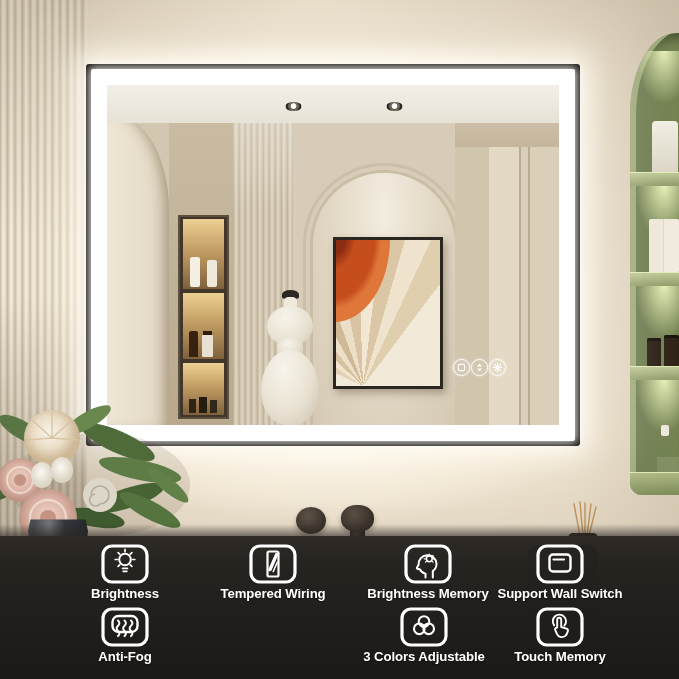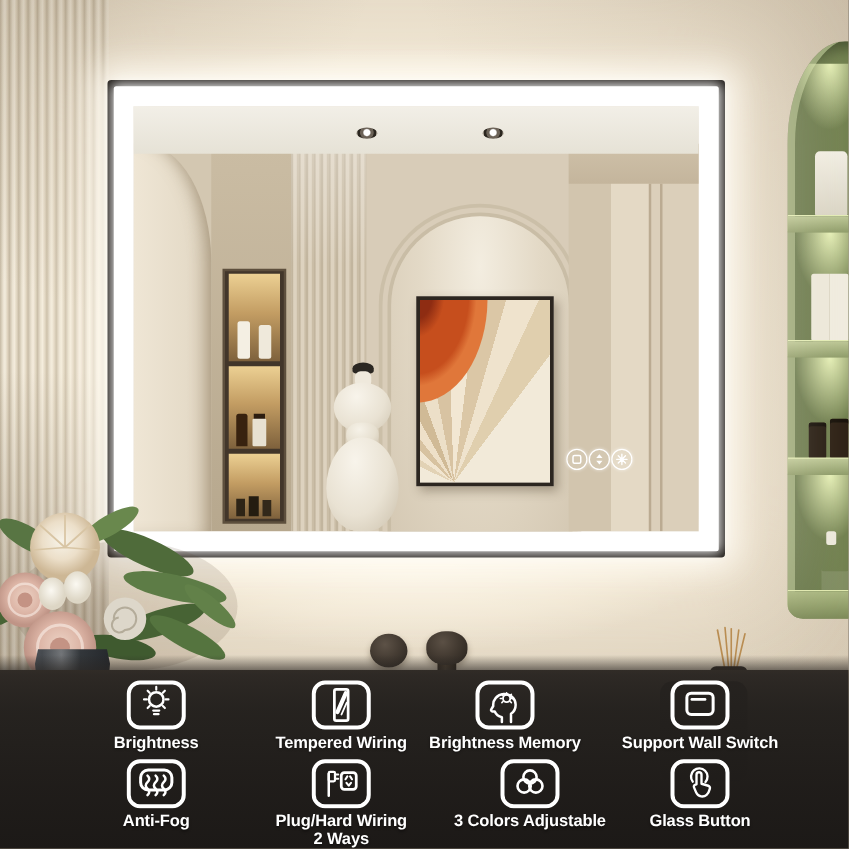--- a/index.html
+++ b/index.html
@@ -272,21 +272,21 @@
         <svg width="48" height="40" viewBox="0 0 48 40" fill="none" stroke="#fff" stroke-linecap="round" stroke-linejoin="round">
           <rect x="2" y="2" width="44" height="36" rx="9" stroke-width="3.2"></rect>
           <rect x="18.5" y="7.5" width="11" height="25" rx="1.5" stroke-width="2.2"></rect>
           <path d="M27.6 10.6 L21 25.6" stroke-width="3.4"></path>
           <path d="M28.3 18.2 L24.2 27.6" stroke-width="1.5"></path>
         </svg>
       </span>
       <span class="flabel">Tempered Wiring</span>
     </div>
 
-    <div class="feature" style="left:324px;top:20px">
+    <div class="feature" style="left:348px;top:20px">
       <span class="tile">
         <svg width="48" height="40" viewBox="0 0 48 40" fill="none" stroke="#fff" stroke-linecap="round" stroke-linejoin="round">
           <rect x="2" y="2" width="44" height="36" rx="9" stroke-width="3.2"></rect>
           <path d="M21.5 33.5 v-3.8 c-2.6-.5-4.7-2.1-5.7-4.5 l-1.9-.1 c-.8 0-1.3-.9-.9-1.6 l1.6-2.7 c-.5-4.8 3.2-9.2 8.3-9.6 5.1-.4 9.4 3.5 9.6 8.4 .1 3.1-1.3 5.8-3.7 7.4 v6.5" stroke-width="2"></path>
           <circle cx="25.3" cy="14.8" r="2.9" stroke-width="1.5"></circle>
           <path d="M25.3 10.2 v1.2 M29.1 11.5 l-.8 .8 M30.4 14.8 h-1.2 M29.1 18.1 l-.8 -.8 M21.5 11.5 l.8 .8 M20.2 14.8 h1.2 M21.5 18.1 l.8 -.8" stroke-width="1.2"></path>
         </svg>
       </span>
       <span class="flabel">Brightness Memory</span>
     </div>
@@ -308,35 +308,20 @@
       <span class="tile">
         <svg width="48" height="40" viewBox="0 0 48 40" fill="none" stroke="#fff" stroke-linecap="round" stroke-linejoin="round">
           <rect x="2" y="2" width="44" height="36" rx="9" stroke-width="3.2"></rect>
           <rect x="13.5" y="10.5" width="21" height="17" rx="3.5" stroke-width="2.4"></rect>
           <path d="M17.5 15.5 h10.5" stroke-width="2.2"></path>
         </svg>
       </span>
       <span class="flabel">Support Wall Switch</span>
     </div>
 
-    <div class="feature" style="left:193px;top:83px">
-      <span class="tile">
-        <svg width="48" height="40" viewBox="0 0 48 40" fill="none" stroke="#fff" stroke-linecap="round" stroke-linejoin="round">
-          <rect x="2" y="2" width="44" height="36" rx="9" stroke-width="3.2"></rect>
-          <path d="M14 29.5 V12" stroke-width="2"></path>
-          <rect x="14" y="10.5" width="5" height="7.5" rx="1" stroke-width="1.8"></rect>
-          <path d="M19 12.5 h2.6 M19 16 h2.6" stroke-width="1.6"></path>
-          <rect x="24" y="11" width="12" height="13.5" rx="2.5" stroke-width="2.2"></rect>
-          <path d="M27.4 16.4 l1.5 -2.3 M32.6 16.4 l-1.5 -2.3" stroke-width="1.7"></path>
-          <path d="M28.2 19.3 l1.8 2.2 1.8 -2.2" stroke-width="1.7"></path>
-        </svg>
-      </span>
-      <span class="flabel">Plug/Hard Wiring</span>
-      <span class="flabel" style="margin-top:-3px">2 Ways</span>
-    </div>
 
     <div class="feature" style="left:344px;top:83px">
       <span class="tile">
         <svg width="48" height="40" viewBox="0 0 48 40" fill="none" stroke="#fff" stroke-linecap="round" stroke-linejoin="round">
           <rect x="2" y="2" width="44" height="36" rx="9" stroke-width="3.2"></rect>
           <circle cx="24" cy="14.6" r="5.3" stroke-width="2.1"></circle>
           <circle cx="19.3" cy="21.8" r="5.3" stroke-width="2.1"></circle>
           <circle cx="28.7" cy="21.8" r="5.3" stroke-width="2.1"></circle>
         </svg>
       </span>
@@ -344,17 +329,17 @@
     </div>
 
     <div class="feature" style="left:480px;top:83px">
       <span class="tile">
         <svg width="48" height="40" viewBox="0 0 48 40" fill="none" stroke="#fff" stroke-linecap="round" stroke-linejoin="round">
           <rect x="2" y="2" width="44" height="36" rx="9" stroke-width="3.2"></rect>
           <path d="M18.2 18.3 a6.6 6.6 0 1 1 10.2 .3" stroke-width="1.9"></path>
           <path d="M21.2 12.8 a2 2 0 0 1 4 0 V20 l5.4 1.6 c1 .3 1.6 1.3 1.3 2.3 -.5 2 -1.2 3.8 -2.6 5 -1.2 1 -2.8 1.4 -4.4 1.2 -1.9 -.3 -3.3 -1.5 -4 -3.2 l-1.7 -4 c-.4 -1 .2 -2 1.2 -2.2 l.8 -.2 z" stroke-width="1.9"></path>
         </svg>
       </span>
-      <span class="flabel">Glass Button</span>
+      <span class="flabel">Touch Memory</span>
     </div>
 
   </div>
 </div>
 
 </body></html>

